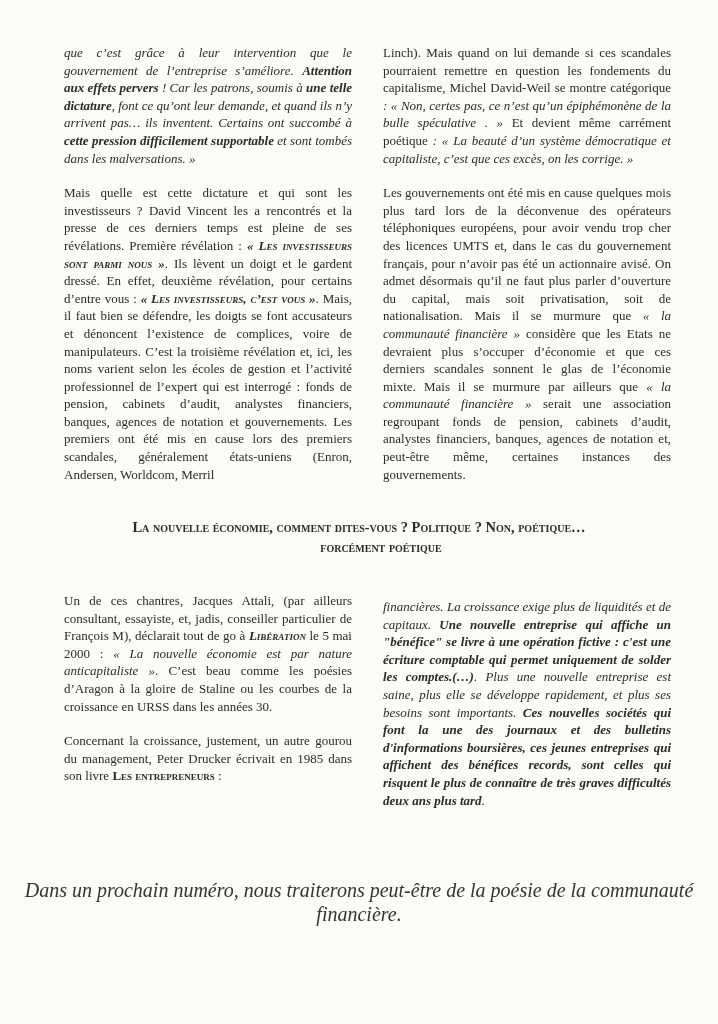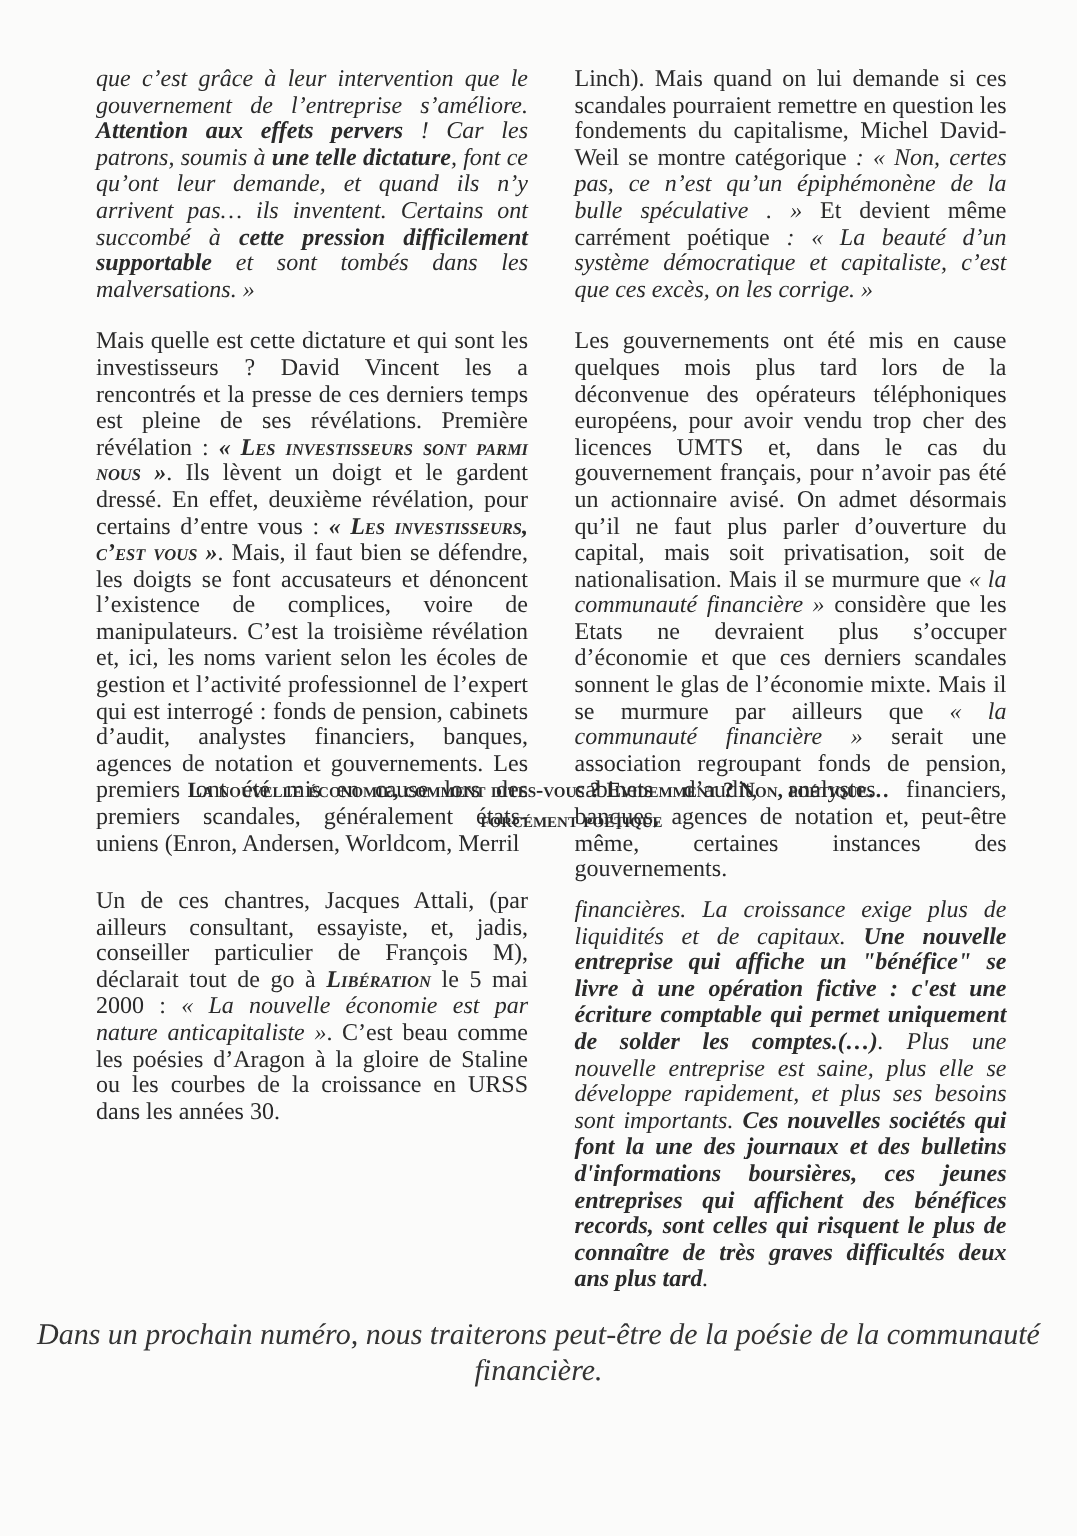--- a/index.html
+++ b/index.html
@@ -3,21 +3,21 @@
 <meta charset="utf-8">
 <style>
   html, body { margin: 0; padding: 0; }
   body {
     width: 718px; height: 1024px; background: #fbfbfa;
     font-family: "Liberation Serif", "DejaVu Serif", serif;
     color: #2a2a2a; position: relative; overflow: hidden;
   }
   .col {
     position: absolute; width: 288px;
-    font-size: 16px; line-height: 17.6px;
+    font-size: 13px; line-height: 17.6px;
     text-align: justify; hyphens: none;
   }
   .col p { margin: 0 0 17px 0; }
   .col p:last-child { margin-bottom: 0; }
   .it { font-style: italic; }
   .b { font-weight: bold; }
   .bi { font-weight: normal; font-style: italic; }
   .sc { font-variant: small-caps; font-weight: bold; }
   .sci { font-variant: small-caps; font-weight: bold; font-style: italic; }
   #colA1 { left: 64px; top: 44px; }
@@ -42,25 +42,26 @@
   <p class="it"><span>que c’est grâce à leur intervention que le gouvernement de l’entreprise s’améliore. </span><span class="b">Attention aux effets pervers</span><span> ! Car les patrons, soumis à </span><span class="b">une telle dictature</span><span>, font ce qu’ont leur demande, et quand ils n’y arrivent pas… ils inventent. Certains ont succombé à </span><span class="b">cette pression difficilement supportable</span><span> et sont tombés dans les malversations. »</span></p>
   <p><span>Mais quelle est cette dictature et qui sont les investisseurs ? David Vincent les a rencontrés et la presse de ces derniers temps est pleine de ses révélations. Première révélation : </span><span class="sci">« Les investisseurs sont parmi nous »</span><span>. Ils lèvent un doigt et le gardent dressé. En effet, deuxième révélation, pour certains d’entre vous : </span><span class="sci">« Les investisseurs, c’est vous »</span><span>. Mais, il faut bien se défendre, les doigts se font accusateurs et dénoncent l’existence de complices, voire de manipulateurs. C’est la troisième révélation et, ici, les noms varient selon les écoles de gestion et l’activité professionnel de l’expert qui est interrogé : fonds de pension, cabinets d’audit, analystes financiers, banques, agences de notation et gouvernements. Les premiers ont été mis en cause lors des premiers scandales, généralement états-uniens (Enron, Andersen, Worldcom, Merril</span></p>
 </div>
 
 <div id="colA2" class="col">
   <p><span>Linch). Mais quand on lui demande si ces scandales pourraient remettre en question les fondements du capitalisme, Michel David-Weil se montre catégorique </span><span class="bi">: « Non, certes pas, ce n’est qu’un épiphémonène de la bulle spéculative . »</span><span> Et devient même carrément poétique </span><span class="bi">: « La beauté d’un système démocratique et capitaliste, c’est que ces excès, on les corrige. »</span></p>
   <p><span>Les gouvernements ont été mis en cause quelques mois plus tard lors de la déconvenue des opérateurs téléphoniques européens, pour avoir vendu trop cher des licences UMTS et, dans le cas du gouvernement français, pour n’avoir pas été un actionnaire avisé. On admet désormais qu’il ne faut plus parler d’ouverture du capital, mais soit privatisation, soit de nationalisation. Mais il se murmure que </span><span class="bi">« la communauté financière »</span><span> considère que les Etats ne devraient plus s’occuper d’économie et que ces derniers scandales sonnent le glas de l’économie mixte. Mais il se murmure par ailleurs que </span><span class="bi">« la communauté financière »</span><span> serait une association regroupant fonds de pension, cabinets d’audit, analystes financiers, banques, agences de notation et, peut-être même, certaines instances des gouvernements.</span></p>
 </div>
 
 <div id="heading">
-  <div>La nouvelle économie, comment dites-vous ? Evidemment ? Non, poétique…</div>
+  <div>La nouvelle économie, comment dites-vous ? Politique ? Non, poétique…</div>
   <div class="l2">forcément poétique</div>
 </div>
 
 <div id="colB1" class="col">
   <p><span>Un de ces chantres, Jacques Attali, (par ailleurs consultant, essayiste, et, jadis, conseiller particulier de François M), déclarait tout de go à </span><span class="sci">Libération</span><span> le 5 mai 2000 : </span><span class="bi">« La nouvelle économie est par nature anticapitaliste »</span><span>. C’est beau comme les poésies d’Aragon à la gloire de Staline ou les courbes de la croissance en URSS dans les années 30.</span></p>
+  <p><span>Concernant la croissance, justement, un autre gourou du management, Peter Drucker écrivait en 1985 dans son livre </span><span class="sc">Les entrepreneurs</span><span> :</span></p>
 </div>
 
 <div id="colB2" class="col">
   <p class="it"><span>financières. La croissance exige plus de liquidités et de capitaux. </span><span class="b">Une nouvelle entreprise qui affiche un "bénéfice" se livre à une opération fictive : c'est une écriture comptable qui permet uniquement de solder les comptes.(…)</span><span>. Plus une nouvelle entreprise est saine, plus elle se développe rapidement, et plus ses besoins sont importants. </span><span class="b">Ces nouvelles sociétés qui font la une des journaux et des bulletins d'informations boursières, ces jeunes entreprises qui affichent des bénéfices records, sont celles qui risquent le plus de connaître de très graves difficultés deux ans plus tard</span><span>.</span></p>
 </div>
 
 <div id="closing">Dans un prochain numéro, nous traiterons peut-être de la poésie de la communauté financière.</div>
 
 </body></html>

